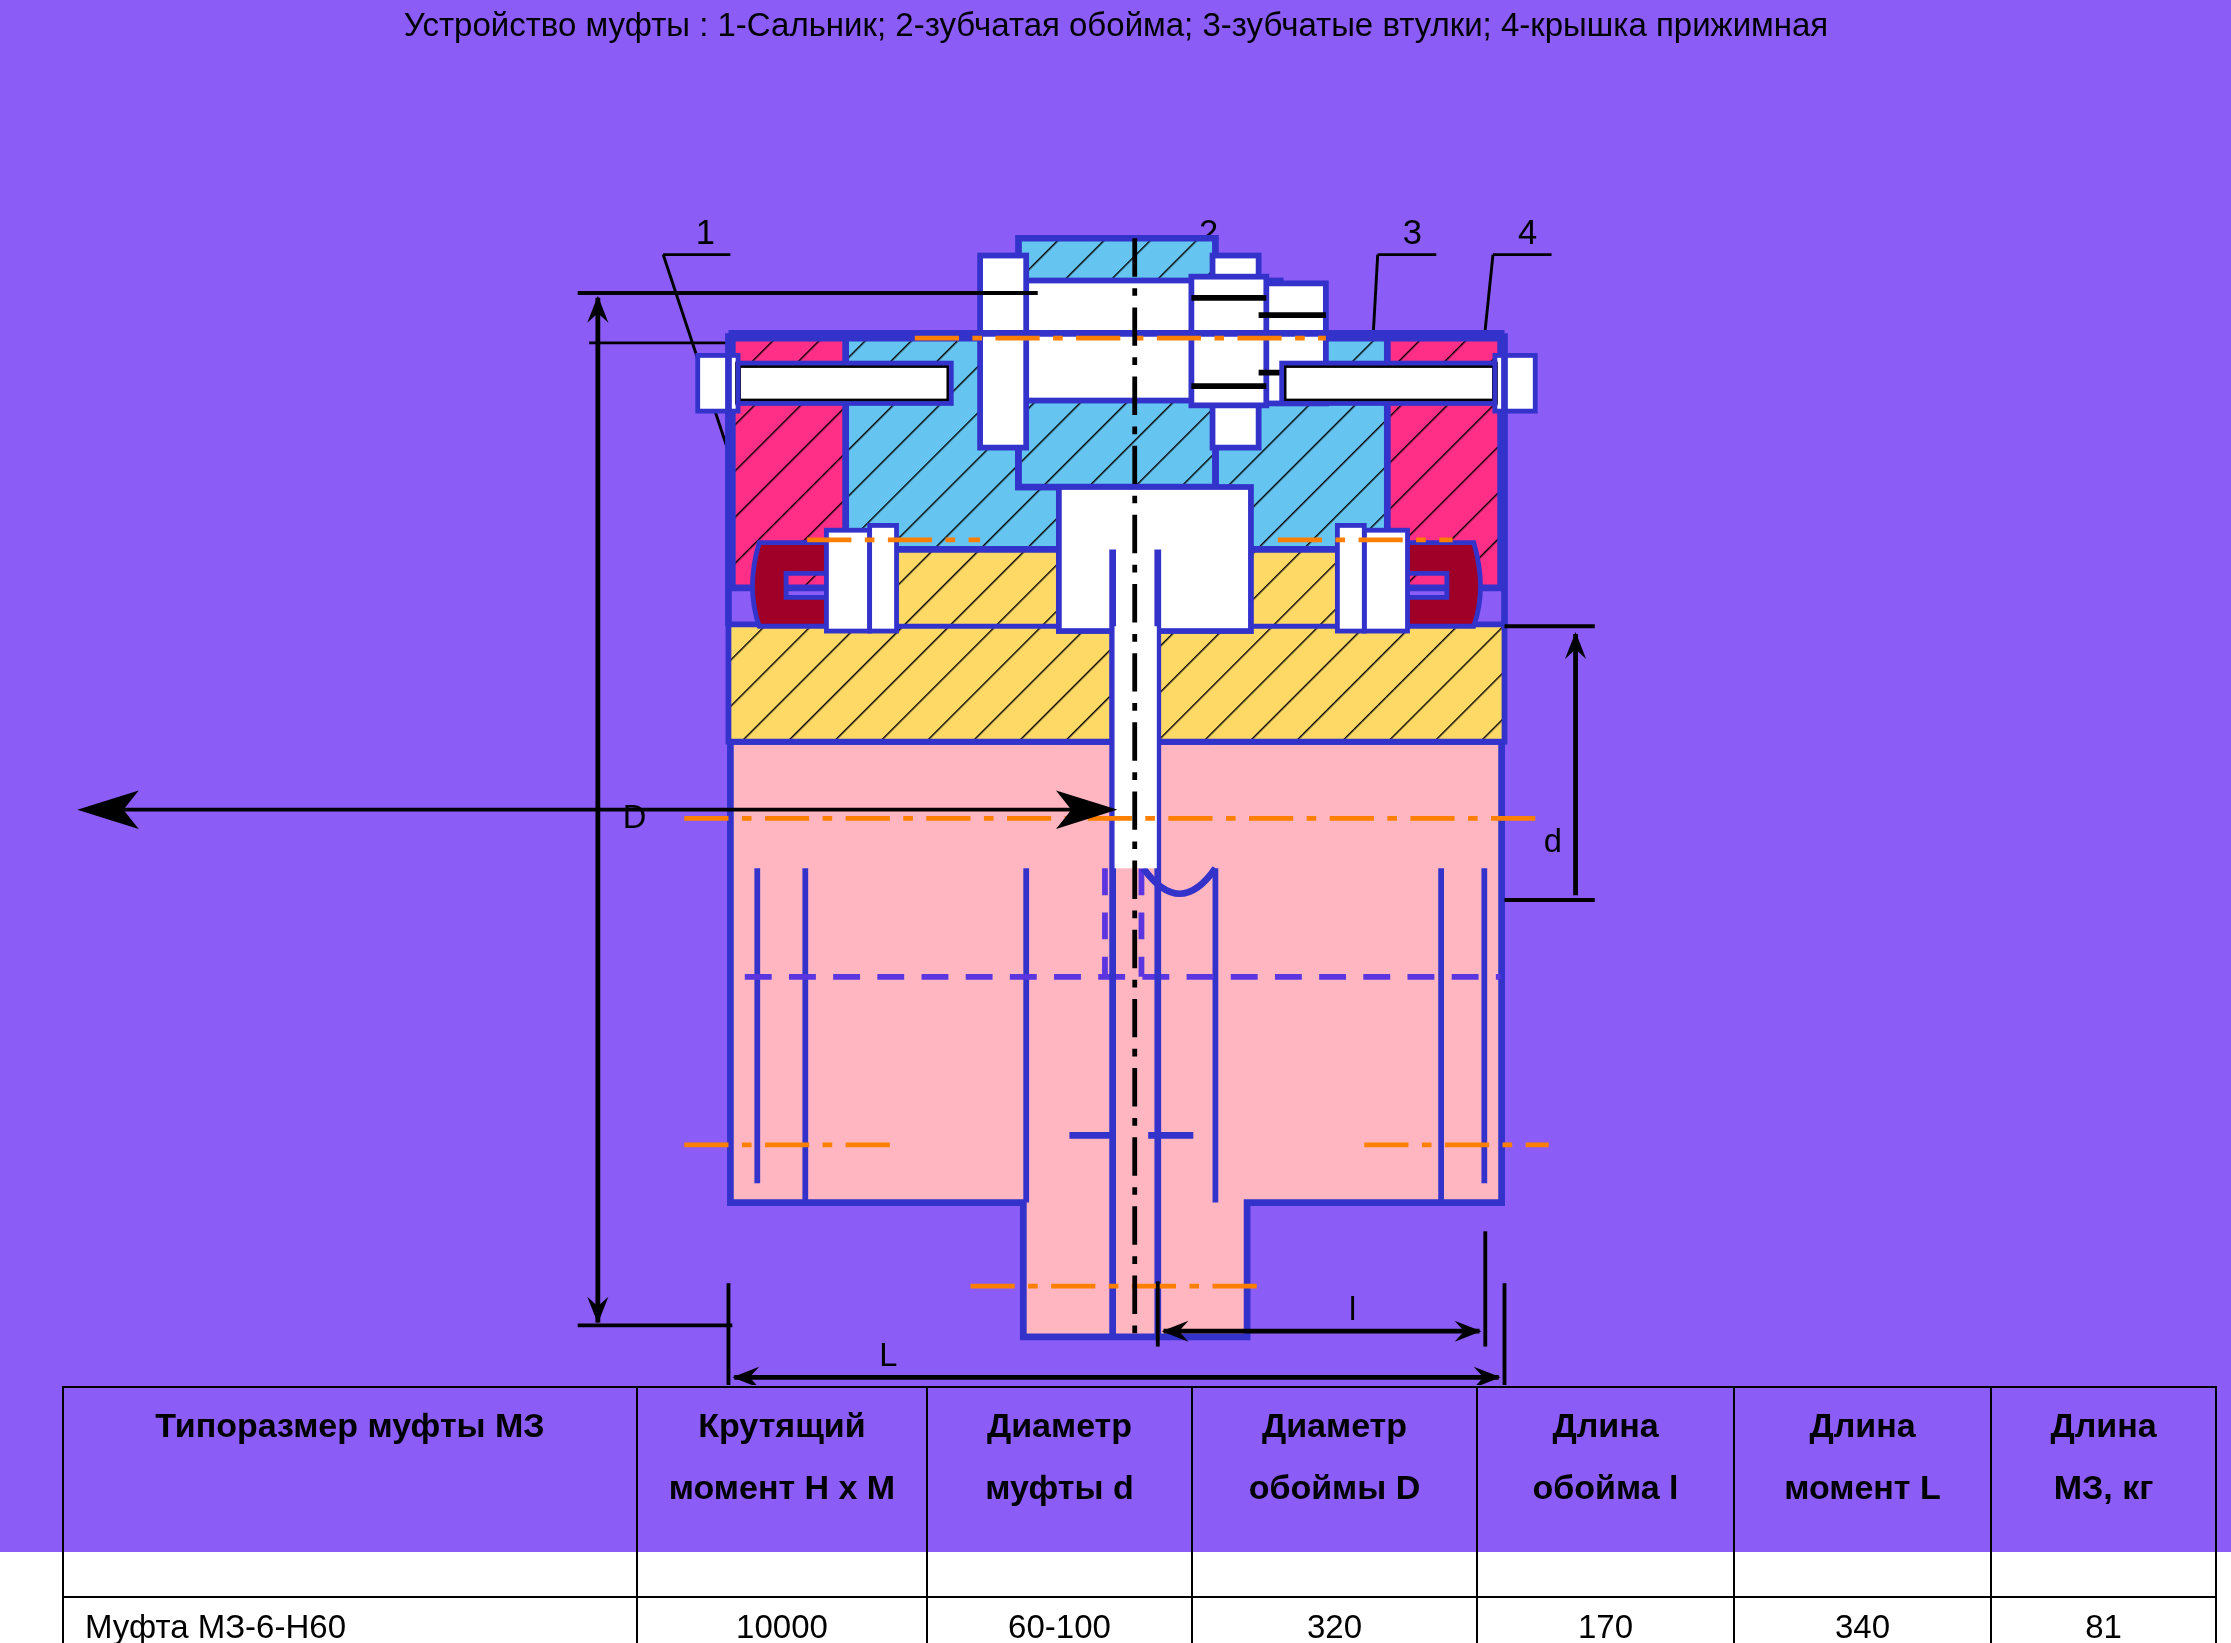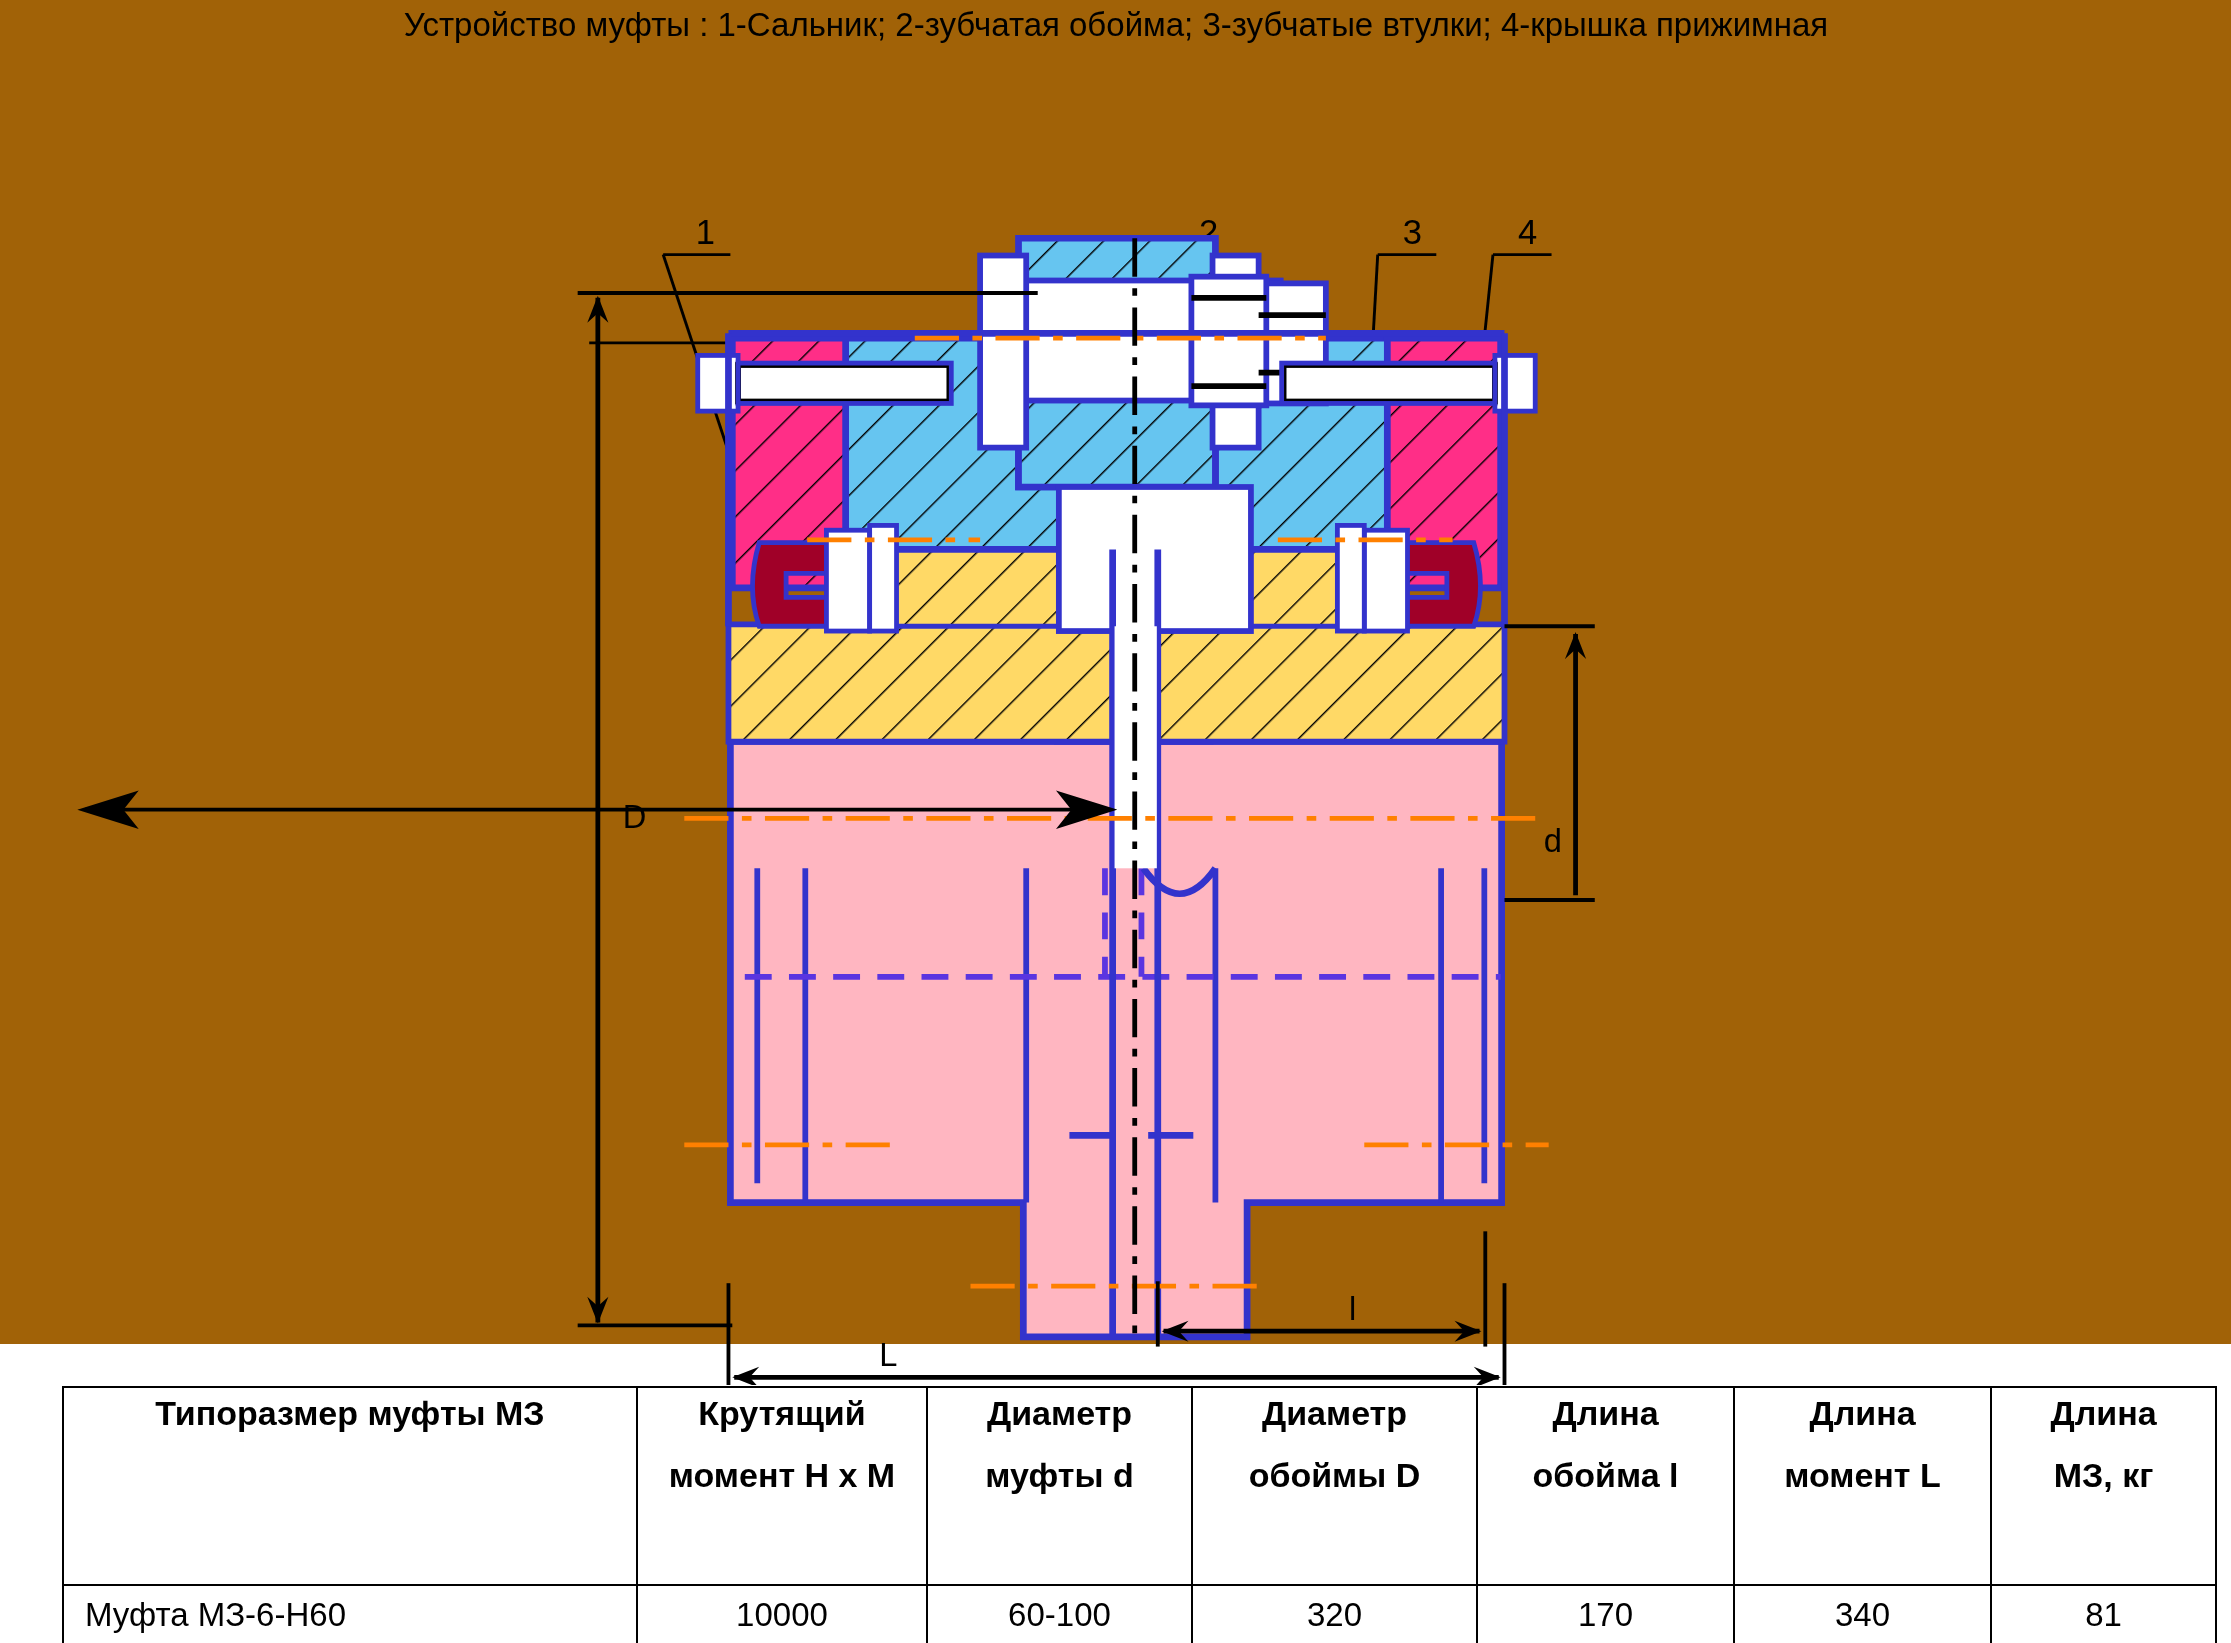--- a/index.html
+++ b/index.html
@@ -11,22 +11,22 @@
     width: 2232px;
     height: 1644px;
     position: relative;
     font-family: "Liberation Sans", sans-serif;
     overflow: hidden;
   }
   .page {
     position: absolute;
     left: 0; top: 0;
     width: 2232px;
-    height: 1344px;
-    background: #a16207;
+    height: 1552px;
+    background: #8b5cf6;
   }
   .title {
     position: absolute;
     left: 0;
     top: 5.8px;
     width: 2232px;
     text-align: center;
     font-size: 33px;
     color: #000000;
     font-family: "Liberation Sans", sans-serif;
@@ -55,21 +55,21 @@
     text-align: center;
     vertical-align: top;
     color: #000000;
     padding: 0;
   }
   table.spec th {
     font-size: 34px;
     font-weight: bold;
     height: 188px;
     line-height: 1.05;
-    padding-top: 8px;
+    padding-top: 20px;
   }
   table.spec th .l1 { display:block; }
   table.spec th .l2 { display:block; margin-top: 26px; }
   table.spec td {
     font-size: 33px;
     font-weight: normal;
     height: 60px;
     padding-top: 9.6px;
     padding-bottom: 7.7px;
   }

